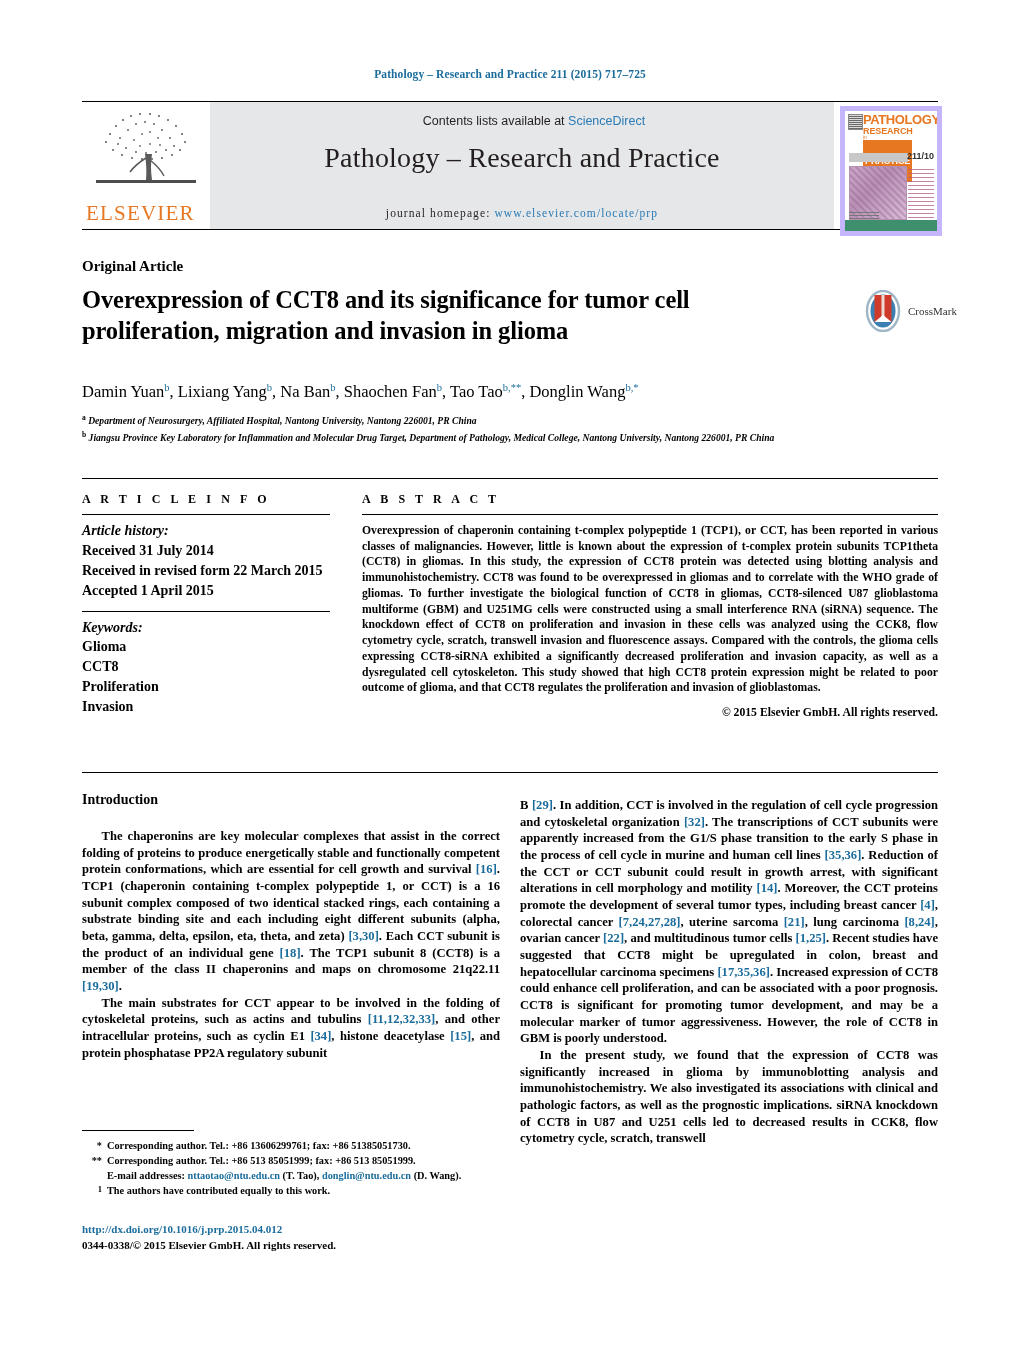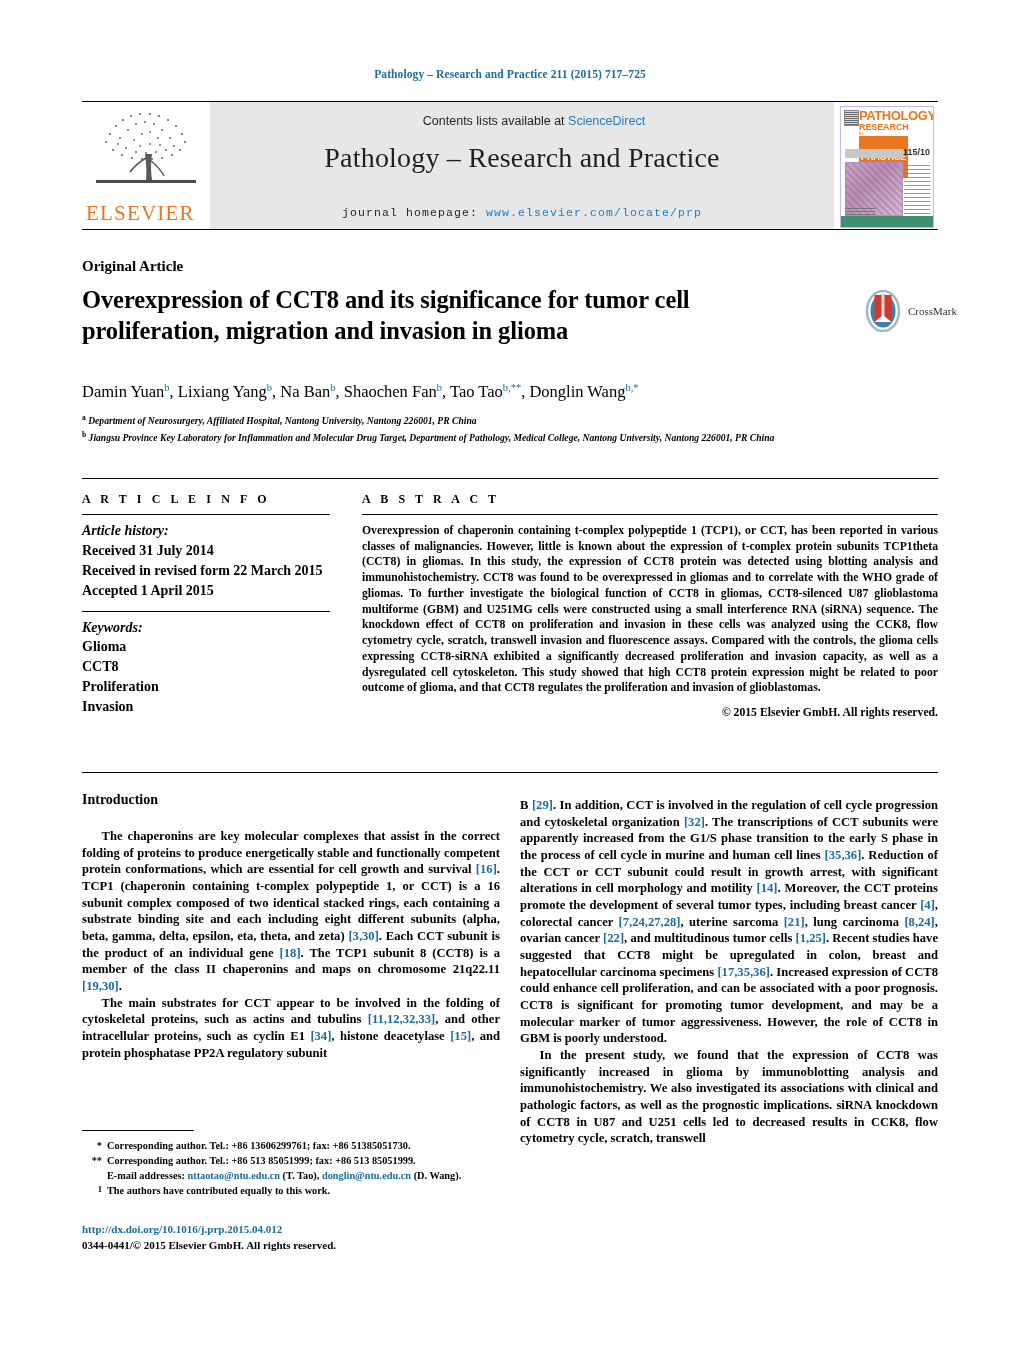--- a/index.html
+++ b/index.html
@@ -83,39 +83,39 @@
     margin-top: 14px;
     font-family: "Liberation Serif", serif;
     font-size: 28px;
     color: #231f20;
     letter-spacing: 0.2px;
   }
   .homepage-line {
     position: absolute;
     bottom: 10px;
     left: 0; right: 0;
-    font-family: Liberation Mono, monospace;
+    font-family: Liberation Serif, serif;
     font-size: 11.5px;
     letter-spacing: 1.1px;
     color: #231f20;
   }
   .homepage-line .url { color: #2a7bb5; }
   .cover-block {
     width: 104px;
     flex: 0 0 104px;
     background: #fff;
     position: relative;
   }
 
   
   .cover {
     position: absolute;
     top: 4px; left: 6px;
     width: 92px; height: 120px;
-    border: 1px solid #c4b5fd;
+    border: 5px solid #c4b5fd;
     background: #fff;
     overflow: hidden;
     font-family: "Liberation Sans", sans-serif;
   }
   .cover-top { position: relative; height: 48px; background: #fff; }
   .cover-sq { position: absolute; top: 3px; left: 3px; width: 13px; height: 14px;
               background: repeating-linear-gradient(0deg,#6a6a6a 0 1px,#d8d8d8 1px 2px); border: 1px solid #888; }
   .cov-path { position: absolute; top: 1px; left: 18px; font-size: 13px; font-weight: bold; color: #E87722; letter-spacing: -0.4px; }
   .cov-res  { position: absolute; top: 15px; left: 18px; font-size: 9px; font-weight: bold; color: #E87722; letter-spacing: -0.1px; }
   .cov-in   { position: absolute; top: 23px; left: 18px; font-size: 5px; color: #E87722; }
@@ -348,21 +348,21 @@
 
       <div class="cover-block">
         <div class="cover">
           <div class="cover-top">
             <div class="cover-sq"></div>
             <div class="cov-path">PATHOLOGY</div>
             <div class="cov-res">RESEARCH</div>
             <div class="cov-in">in</div>
             <div class="cov-prac">PRACTICE</div>
             <div class="cov-meta"></div>
-            <div class="cov-vol">115/10</div>
+            <div class="cov-vol">211/10</div>
           </div>
           <div class="cover-img"></div>
           <div class="cover-side"></div>
           <div class="cover-foot-txt"></div>
           <div class="cover-foot"></div>
         </div>
       </div>
 
     </div>
   </div>
@@ -453,16 +453,16 @@
       <span>(D. Wang).</span>
     </div>
     <div class="fn-row">
       <span class="fn-mark"><sup>1</sup></span>
       <span class="fn-text">The authors have contributed equally to this work.</span>
     </div>
   </div>
 
   <div class="doi-block">
     <div class="doi-link">http://dx.doi.org/10.1016/j.prp.2015.04.012</div>
-    <div>0344-0441/© 2015 Elsevier GmbH. All rights reserved.</div>
+    <div>0344-0338/© 2015 Elsevier GmbH. All rights reserved.</div>
   </div>
 
 </div>
 
 </body></html>

